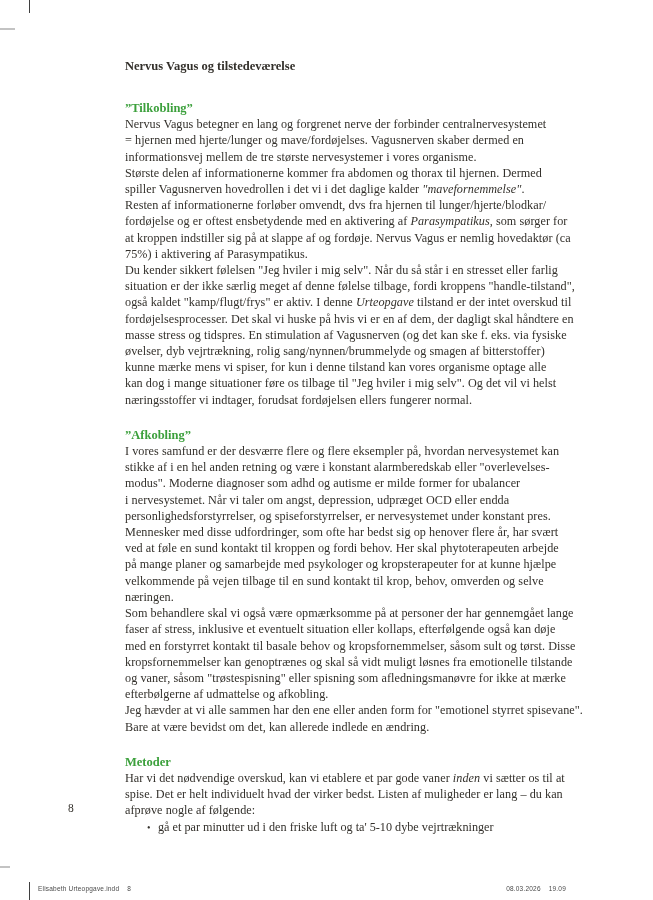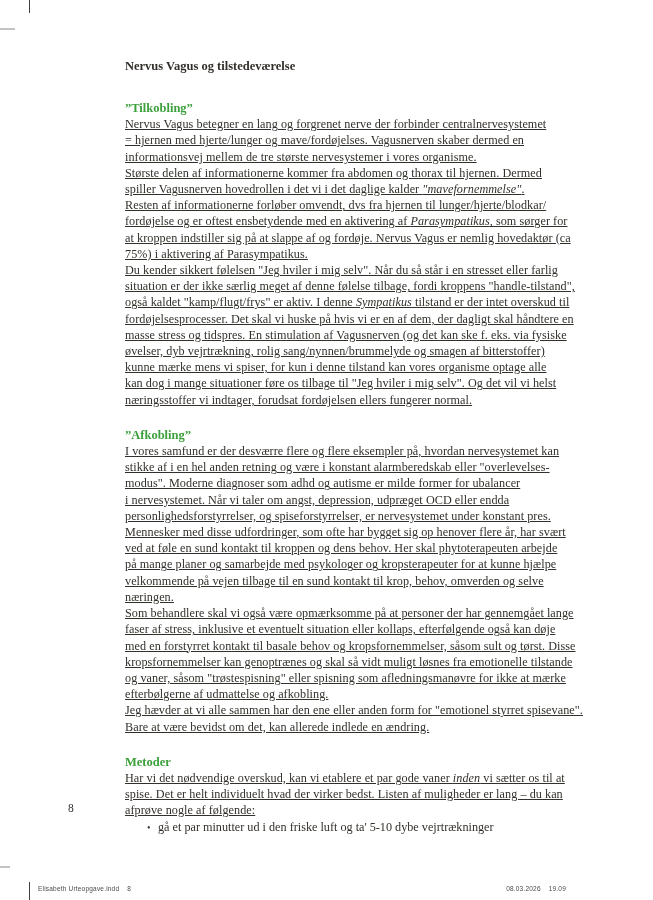--- a/index.html
+++ b/index.html
@@ -27,21 +27,21 @@
     font-size:12.5px; font-weight:bold; line-height:16px;
     color:#33302b; margin:0 0 26px 0;
   }
   .section + .section { margin-top:19px; }
   .section-heading {
     font-size:12.5px; font-weight:bold; line-height:16.2px;
     color:#3ca03c; margin:0;
   }
   .line {
     font-size:12.2px; line-height:16.2px; color:#33302b;
-    white-space:pre; letter-spacing:0.05px;text-decoration:underline;
+    white-space:pre; letter-spacing:0.05px;
   }
   .it { font-style:italic; }
   .bullet-line {
     font-size:12.2px; line-height:16.2px; color:#33302b;
     padding-left:22px; white-space:pre;
   }
   .dot { display:inline-block; width:11px; font-size:10px; }
 
   .page-number {
     position:absolute; left:68px; top:802px;
@@ -78,37 +78,37 @@
           <div class="line"><span>= hjernen med hjerte/lunger og mave/fordøjelses. Vagusnerven skaber dermed en</span></div>
           <div class="line"><span>informationsvej mellem de tre største nervesystemer i vores organisme.</span></div>
           <div class="line"><span>Største delen af informationerne kommer fra abdomen og thorax til hjernen. Dermed</span></div>
           <div class="line"><span>spiller Vagusnerven hovedrollen i det vi i det daglige kalder </span><span class="it">"mavefornemmelse"</span><span>.</span></div>
           <div class="line"><span>Resten af informationerne forløber omvendt, dvs fra hjernen til lunger/hjerte/blodkar/</span></div>
           <div class="line"><span>fordøjelse og er oftest ensbetydende med en aktivering af </span><span class="it">Parasympatikus</span><span>, som sørger for</span></div>
           <div class="line"><span>at kroppen indstiller sig på at slappe af og fordøje. Nervus Vagus er nemlig hovedaktør (ca</span></div>
           <div class="line"><span>75%) i aktivering af Parasympatikus.</span></div>
           <div class="line"><span>Du kender sikkert følelsen "Jeg hviler i mig selv". Når du så står i en stresset eller farlig</span></div>
           <div class="line"><span>situation er der ikke særlig meget af denne følelse tilbage, fordi kroppens "handle-tilstand",</span></div>
-          <div class="line"><span>også kaldet "kamp/flugt/frys" er aktiv. I denne </span><span class="it">Sympatikus</span><span> tilstand er der intet overskud til</span></div>
+          <div class="line"><span>også kaldet "kamp/flugt/frys" er aktiv. I denne </span><span class="it">Urteopgave</span><span> tilstand er der intet overskud til</span></div>
           <div class="line"><span>fordøjelsesprocesser. Det skal vi huske på hvis vi er en af dem, der dagligt skal håndtere en</span></div>
           <div class="line"><span>masse stress og tidspres. En stimulation af Vagusnerven (og det kan ske f. eks. via fysiske</span></div>
           <div class="line"><span>øvelser, dyb vejrtrækning, rolig sang/nynnen/brummelyde og smagen af bitterstoffer)</span></div>
           <div class="line"><span>kunne mærke mens vi spiser, for kun i denne tilstand kan vores organisme optage alle</span></div>
           <div class="line"><span>kan dog i mange situationer føre os tilbage til "Jeg hviler i mig selv". Og det vil vi helst</span></div>
           <div class="line"><span>næringsstoffer vi indtager, forudsat fordøjelsen ellers fungerer normal.</span></div>
         </div>
         <div class="section">
           <div class="section-heading" style="color: rgb(60, 160, 60);">”Afkobling”</div>
           <div class="line"><span>I vores samfund er der desværre flere og flere eksempler på, hvordan nervesystemet kan</span></div>
           <div class="line"><span>stikke af i en hel anden retning og være i konstant alarmberedskab eller "overlevelses-</span></div>
           <div class="line"><span>modus". Moderne diagnoser som adhd og autisme er milde former for ubalancer</span></div>
           <div class="line"><span>i nervesystemet. Når vi taler om angst, depression, udpræget OCD eller endda</span></div>
           <div class="line"><span>personlighedsforstyrrelser, og spiseforstyrrelser, er nervesystemet under konstant pres.</span></div>
-          <div class="line"><span>Mennesker med disse udfordringer, som ofte har bygget sig op henover flere år, har svært</span></div>
-          <div class="line"><span>ved at føle en sund kontakt til kroppen og dens behov. Her skal phytoterapeuten arbejde</span></div>
+          <div class="line"><span>Mennesker med disse udfordringer, som ofte har bedst sig op henover flere år, har svært</span></div>
+          <div class="line"><span>ved at føle en sund kontakt til kroppen og fordi behov. Her skal phytoterapeuten arbejde</span></div>
           <div class="line"><span>på mange planer og samarbejde med psykologer og kropsterapeuter for at kunne hjælpe</span></div>
           <div class="line"><span>velkommende på vejen tilbage til en sund kontakt til krop, behov, omverden og selve</span></div>
           <div class="line"><span>næringen.</span></div>
           <div class="line"><span>Som behandlere skal vi også være opmærksomme på at personer der har gennemgået lange</span></div>
           <div class="line"><span>faser af stress, inklusive et eventuelt situation eller kollaps, efterfølgende også kan døje</span></div>
           <div class="line"><span>med en forstyrret kontakt til basale behov og kropsfornemmelser, såsom sult og tørst. Disse</span></div>
           <div class="line"><span>kropsfornemmelser kan genoptrænes og skal så vidt muligt løsnes fra emotionelle tilstande</span></div>
           <div class="line"><span>og vaner, såsom "trøstespisning" eller spisning som afledningsmanøvre for ikke at mærke</span></div>
           <div class="line"><span>efterbølgerne af udmattelse og afkobling.</span></div>
           <div class="line"><span>Jeg hævder at vi alle sammen har den ene eller anden form for "emotionel styrret spisevane".</span></div>

